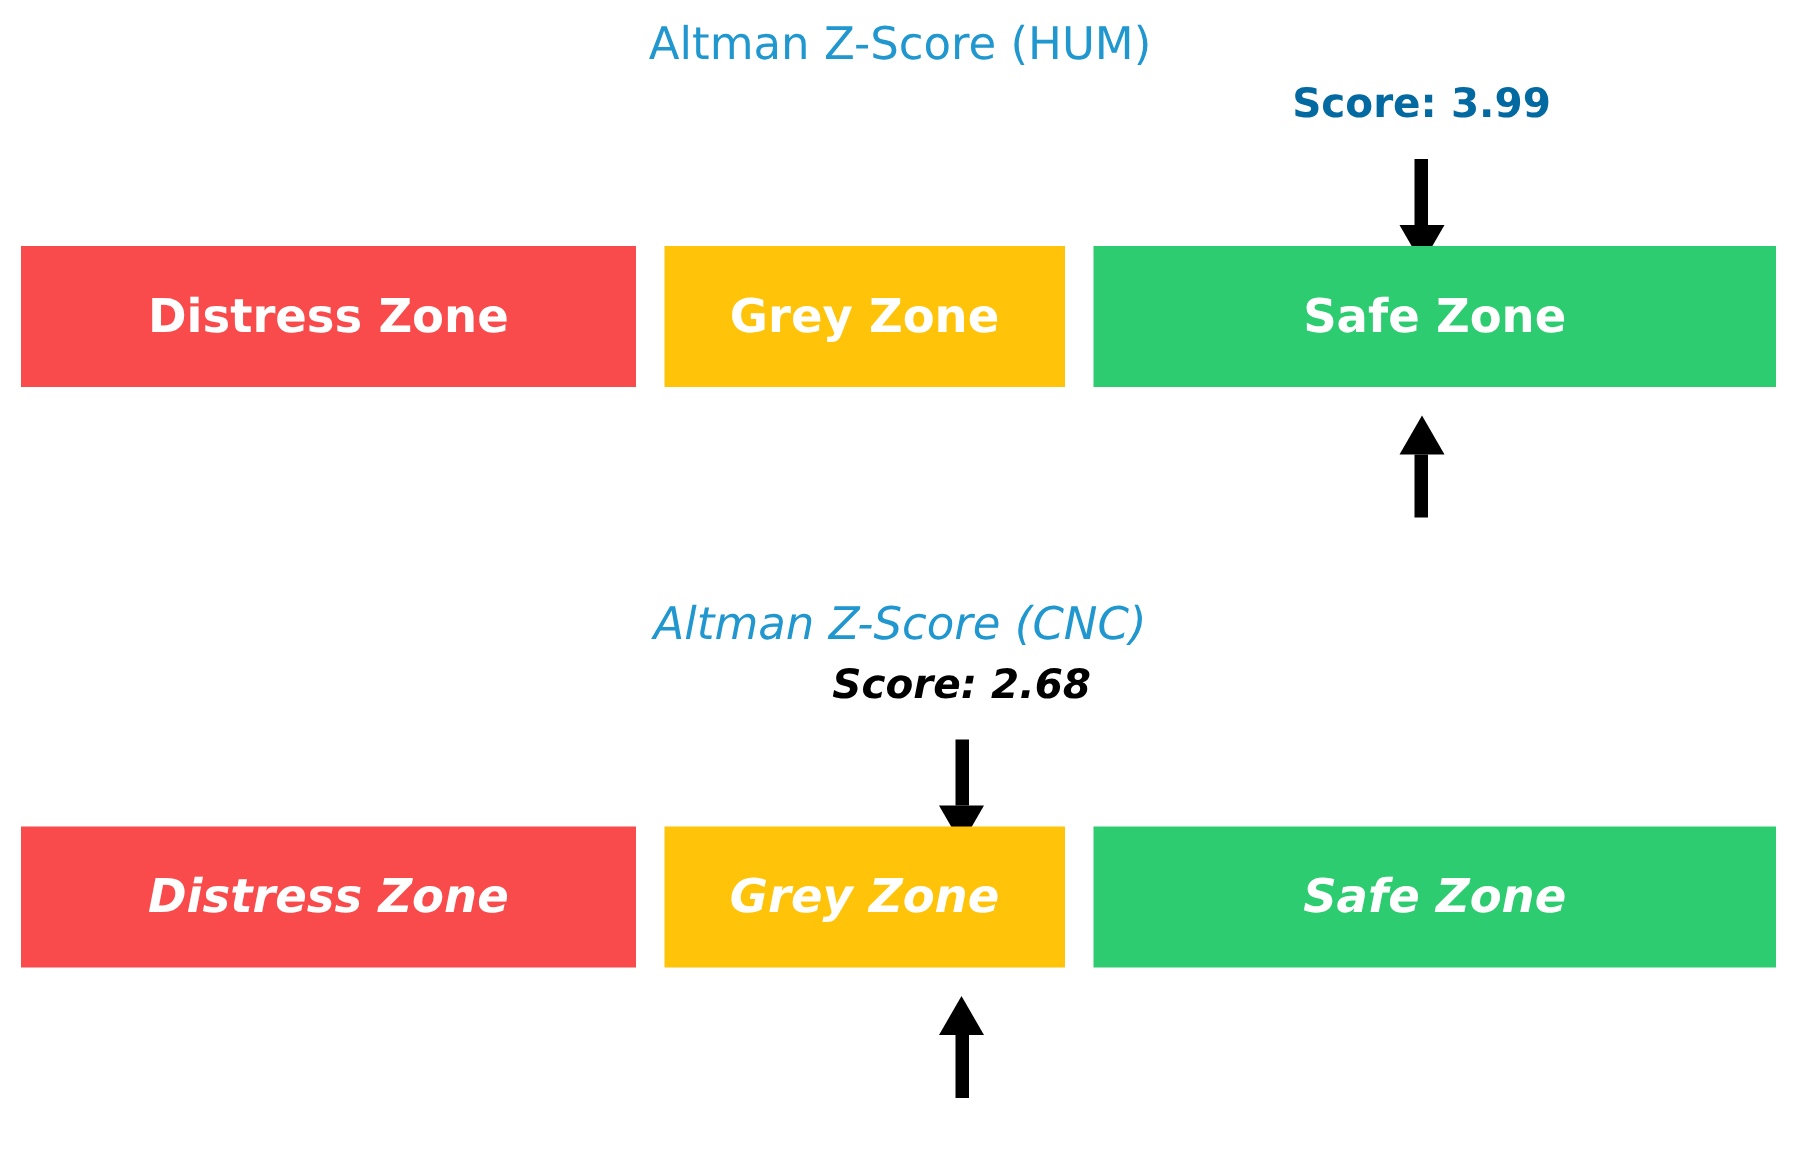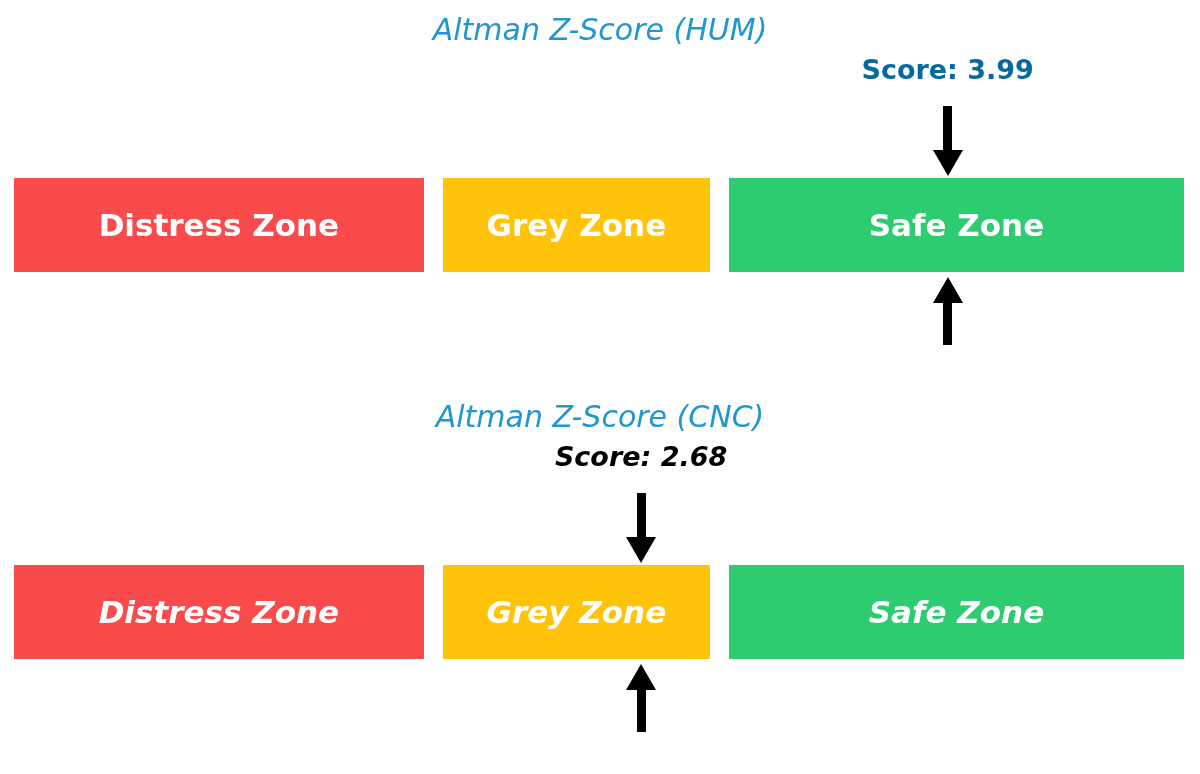--- a/index.html
+++ b/index.html
@@ -67,21 +67,21 @@
     border-top: 26px solid #000000;
   }
   .arrow .head-up {
     width: 0; height: 0;
     border-left: 15px solid transparent;
     border-right: 15px solid transparent;
     border-bottom: 26px solid #000000;
   }
   .zone-bar {
     position: absolute;
-    top: 178px;
+    top: 164px;
     left: 14px;
     width: 1170px;
     height: 94px;
     display: flex;
     gap: 19px;
     text-align: right;
   }
   .zone {
     display: flex;
     align-items: center;
@@ -93,21 +93,21 @@
     font-weight: 700;
     white-space: nowrap;
   }
 </style>
 </head>
 <body>
 
 <div class="canvas">
 
   <section class="chart" id="chart-0">
-    <div class="chart-title" style="color: rgb(32, 151, 206); font-style: italic;">Altman Z-Score (HUM)</div>
+    <div class="chart-title" style="color: rgb(32, 151, 206);">Altman Z-Score (HUM)</div>
     <div class="score-label at-score" style="left: 947.66px; color: #0369a1;">Score: 3.99</div>
     <div class="arrow arrow-down at-score" style="left: 947.66px;">
       <div class="tail" style="background: rgb(0, 0, 0);"></div>
       <div class="head-down" style="border-top-color: rgb(0, 0, 0);"></div>
     </div>
     <div class="zone-bar">
       <div class="zone" style="flex-grow: 1.81; flex-basis: 0px; background: rgb(249, 75, 75);">
         <span class="zone-label" style="color: rgb(255, 255, 255);">Distress Zone</span>
       </div>
       <div class="zone" style="flex-grow: 1.18; flex-basis: 0px; background: rgb(255, 196, 10);">

